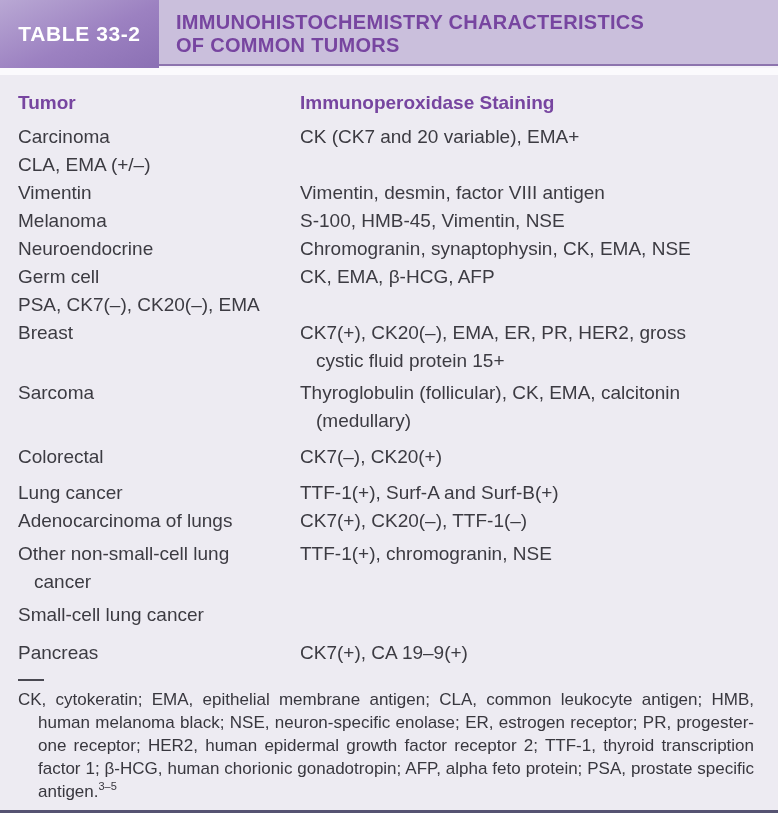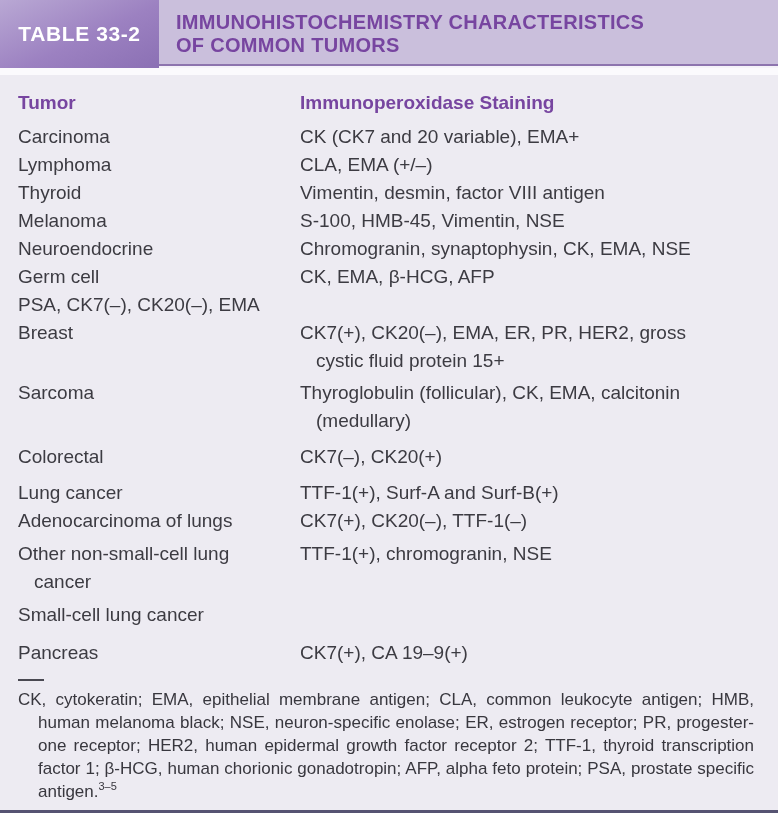--- a/index.html
+++ b/index.html
@@ -87,25 +87,24 @@
     <div class="cols col-headers">
       <div class="col1 colhead">Tumor</div>
       <div class="col2 colhead">Immunoperoxidase Staining</div>
     </div>
 
     <div class="cols row">
       <div class="col1 cell">Carcinoma</div>
       <div class="col2 cell">CK (CK7 and 20 variable), EMA+</div>
     </div>
     <div class="cols row">
-      <div class="col1 cell">Lymphoma</div>
       <div class="col2 cell">CLA, EMA (+/–)</div>
     </div>
     <div class="cols row">
-      <div class="col1 cell">Thyroid</div>
+      <div class="col1 cell">Vimentin</div>
       <div class="col2 cell">Vimentin, desmin, factor VIII antigen</div>
     </div>
     <div class="cols row">
       <div class="col1 cell">Melanoma</div>
       <div class="col2 cell">S-100, HMB-45, Vimentin, NSE</div>
     </div>
     <div class="cols row">
       <div class="col1 cell">Neuroendocrine</div>
       <div class="col2 cell">Chromogranin, synaptophysin, CK, EMA, NSE</div>
     </div>

